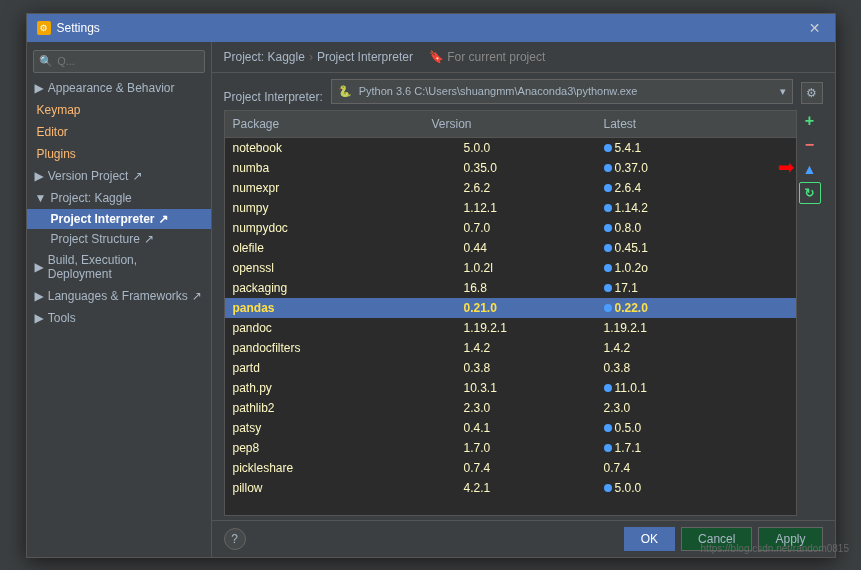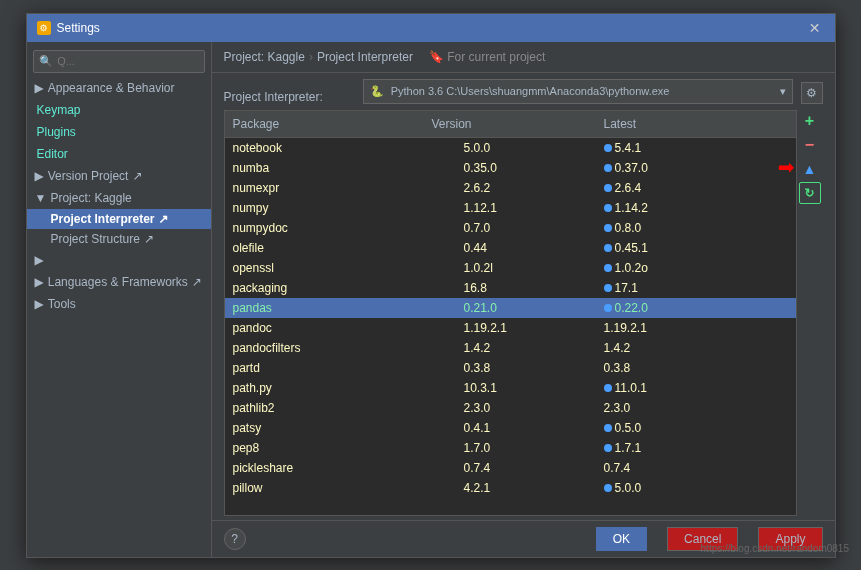--- a/index.html
+++ b/index.html
@@ -85,21 +85,21 @@
     .search-box input {
       background: transparent;
       border: none;
       outline: none;
       color: #bbb;
       font-size: 11px;
       width: 100%;
     }
     .nav-item {
       padding: 4px 10px;
-      color: #5eead4;
+      color: #fdba74;
       cursor: pointer;
       display: flex;
       align-items: center;
       gap: 4px;
       font-size: 12px;
     }
     .nav-group-header {
       padding: 4px 8px;
       color: #a9b7c6;
       cursor: pointer;
@@ -151,21 +151,20 @@
     .interpreter-select {
       flex: 1;
       background: #45494a;
       border: 1px solid #646464;
       color: #a9b7c6;
       font-size: 11px;
       padding: 5px 6px;
       display: flex;
       align-items: center;
       justify-content: space-between;
-      margin-left: 32px;
     }
     .gear-btn {
       width: 22px;
       height: 22px;
       background: #45494a;
       border: 1px solid #646464;
       display: flex;
       align-items: center;
       justify-content: center;
       cursor: pointer;
@@ -209,21 +208,21 @@
     }
     .table-row.selected { background: #4b6eaf; }
     .table-cell {
       padding: 1px 8px;
       color: #fef9c3;
       font-size: 12px;
       white-space: nowrap;
       overflow: hidden;
       text-overflow: ellipsis;
     }
-    .table-row.selected .table-cell { color: #86efac; }
+    .table-row.selected .table-cell { color: #fde047; font-weight: bold; }
     .version-badge {
       display: inline-flex;
       align-items: center;
       gap: 3px;
     }
     .update-dot {
       display: inline-block;
       width: 8px;
       height: 8px;
       background: #4a9eff;
@@ -245,28 +244,28 @@
     .side-btn.refresh { color: #4ade80; border: 1px solid #4ade80; border-radius: 2px; font-size: 11px; }
     .footer {
       padding: 6px 12px;
       display: flex;
       justify-content: space-between;
       align-items: center;
       border-top: 1px solid #555;
     }
     .footer-right {
       display: flex;
-      gap: 20px;
+      gap: 6px;
     }
     .footer-btn {
       padding: 4px 16px;
       font-size: 12px;
       cursor: pointer;
       border: 1px solid #646464;
-      background: #b91c1c;
+      background: #14532d;
       color: #a9b7c6;
     }
     .footer-btn.ok { background: #4b6eaf; color: #fff; border-color: #4b6eaf; }
     .help-btn {
       width: 22px;
       height: 22px;
       background: #45494a;
       border: 1px solid #646464;
       border-radius: 50%;
       display: flex;
@@ -306,44 +305,45 @@
       </div>
 
       <div class="nav-group-header">
         <span class="arrow">▶</span>
         <span>Appearance &amp; Behavior</span>
       </div>
       <div class="nav-item">
         <span>Keymap</span>
       </div>
       <div class="nav-item">
+        <span>Editor</span>
+      </div>
+      <div class="nav-item">
         <span>Plugins</span>
-      </div>
-      <div class="nav-item">
-        <span>Editor</span>
       </div>
       <div class="nav-group-header">
         <span class="arrow">▶</span>
         <span>Version Project</span>
         <span class="icon-small">↗</span>
       </div>
       <div class="nav-group-header">
         <span class="arrow">▼</span>
         <span>Project: Kaggle</span>
       </div>
       <div class="nav-child active">
         <span>Project Interpreter</span>
         <span class="icon-small">↗</span>
       </div>
       <div class="nav-child">
         <span>Project Structure</span>
         <span class="icon-small">↗</span>
       </div>
       <div class="nav-group-header">
         <span class="arrow">▶</span>
+        <span>Build, Execution, Deployment</span>
       </div>
       <div class="nav-group-header">
         <span class="arrow">▶</span>
         <span>Languages &amp; Frameworks</span>
         <span class="icon-small">↗</span>
       </div>
       <div class="nav-group-header">
         <span class="arrow">▶</span>
         <span>Tools</span>
       </div>

